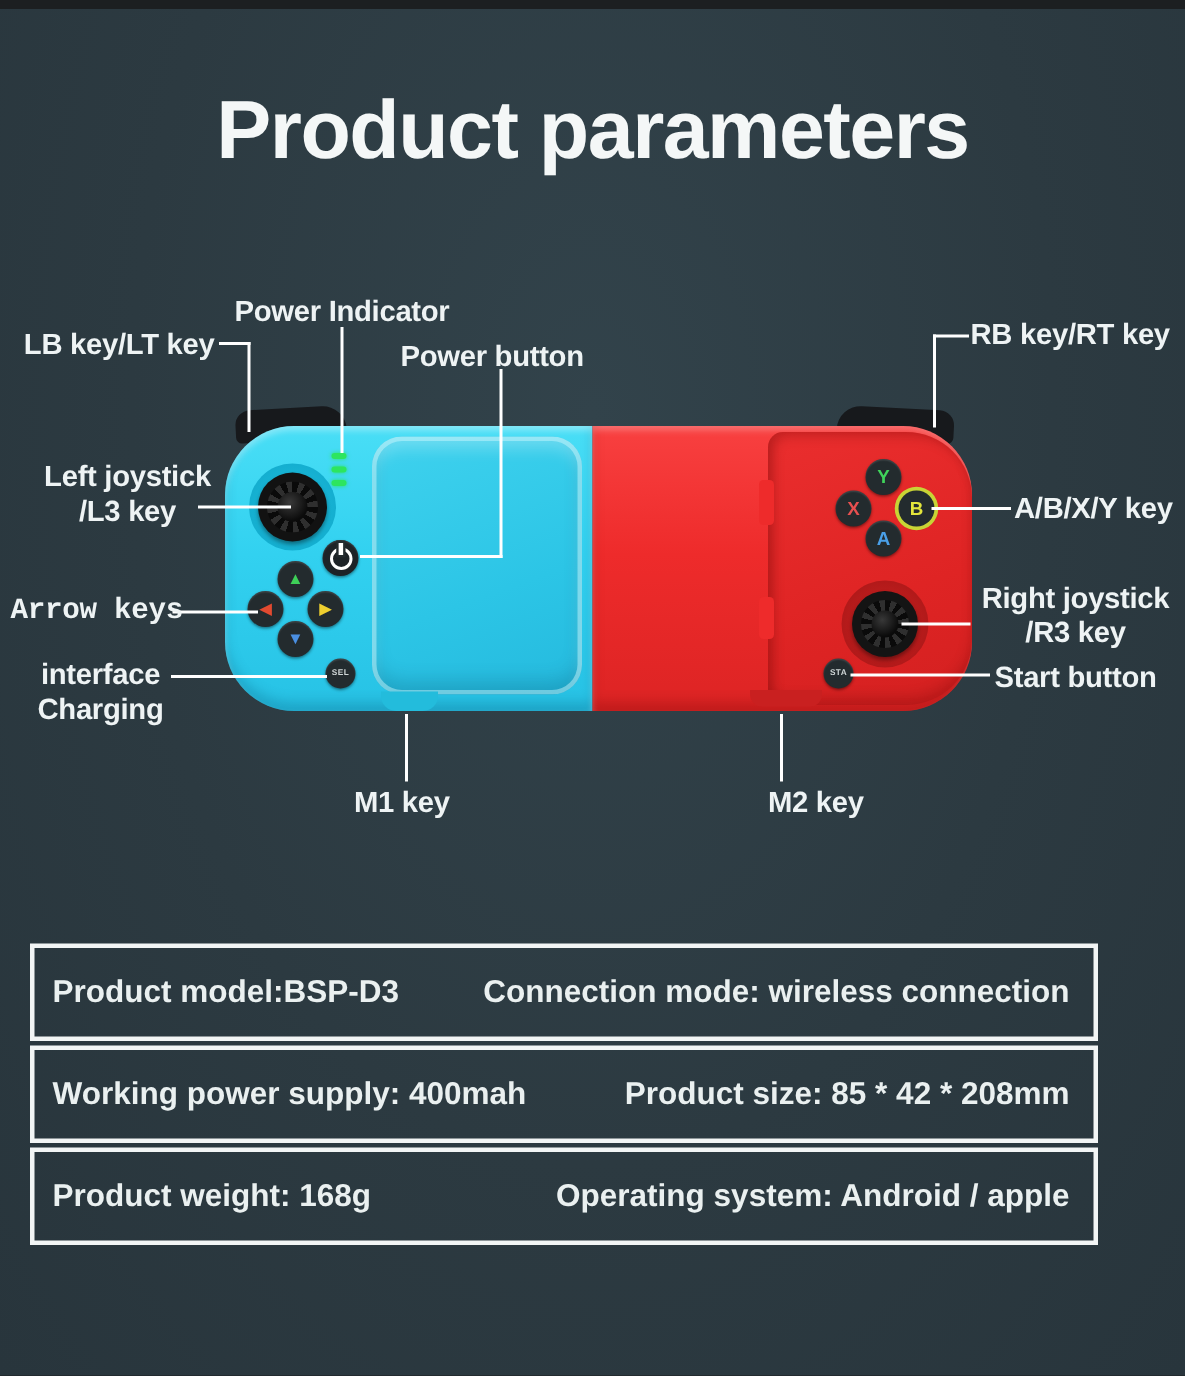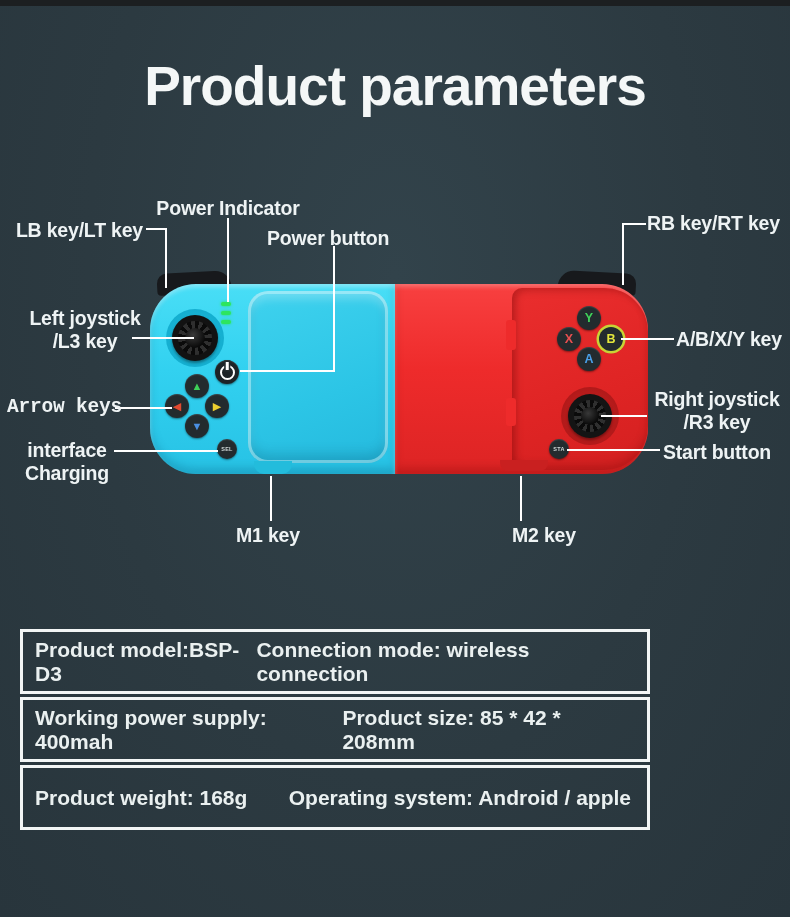--- a/index.html
+++ b/index.html
@@ -49,21 +49,21 @@
     box-shadow:0 1px 2px rgba(0,0,0,.45), inset 0 1px 1px rgba(255,255,255,.12);}
   .btn.small{width:20px;height:20px;}
   .btn .glyph{font-size:11px;line-height:1;}
   .btn .letter{font-size:12.5px;font-weight:bold;line-height:1;}
   .btn .tiny{font-size:5.5px;font-weight:bold;color:#cfd6d6;letter-spacing:.3px;}
   .btn.bhl{box-shadow:0 0 0 2.5px #c8d435, 0 1px 2px rgba(0,0,0,.45);}
   .pwr-ic{position:relative;width:11px;height:11px;border:2px solid #fff;border-radius:50%;}
   .pwr-ic::before{content:"";position:absolute;left:50%;top:-5px;transform:translateX(-50%);
     width:2.5px;height:8px;background:#fff;box-shadow:0 0 0 1.6px #232b2e;}
   
-  .spec{position:absolute;left:20px;top:629px;width:630px;display:flex;flex-direction:column;gap:3px;}
+  .spec{position:absolute;left:20px;top:629px;width:712px;display:flex;flex-direction:column;gap:3px;}
   .spec .row{height:59px;border:3px solid #f2f5f5;display:flex;align-items:center;
     justify-content:space-between;padding:0 16px 0 12px;font-size:21px;font-weight:600;color:#eaf0f0;}
 </style>
 </head>
 <body>
 
 <div id="stage">
   <div class="topbar"></div>
   <div class="title">Product parameters</div>
 

